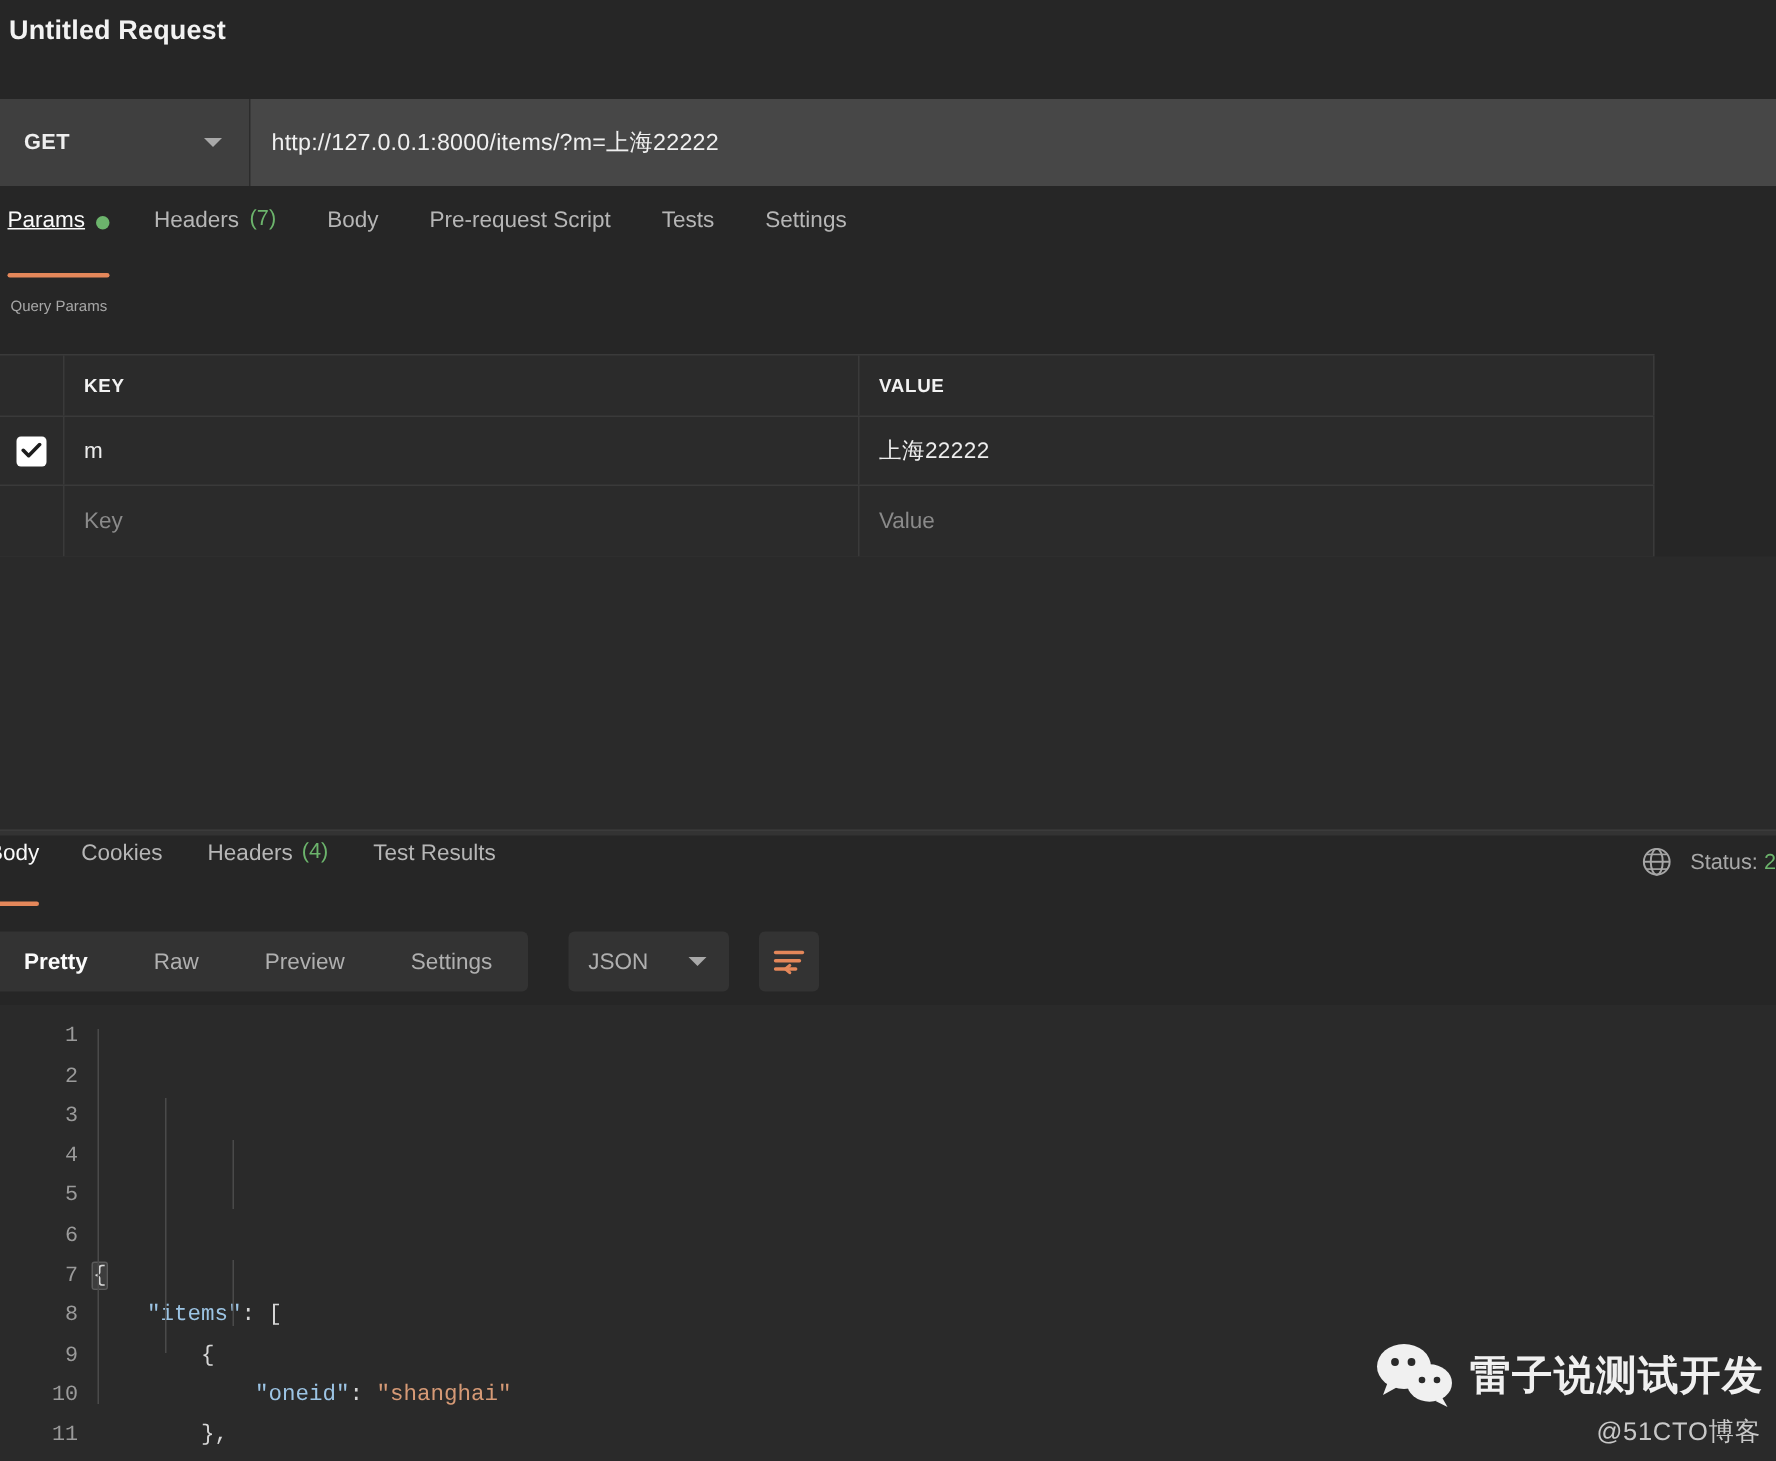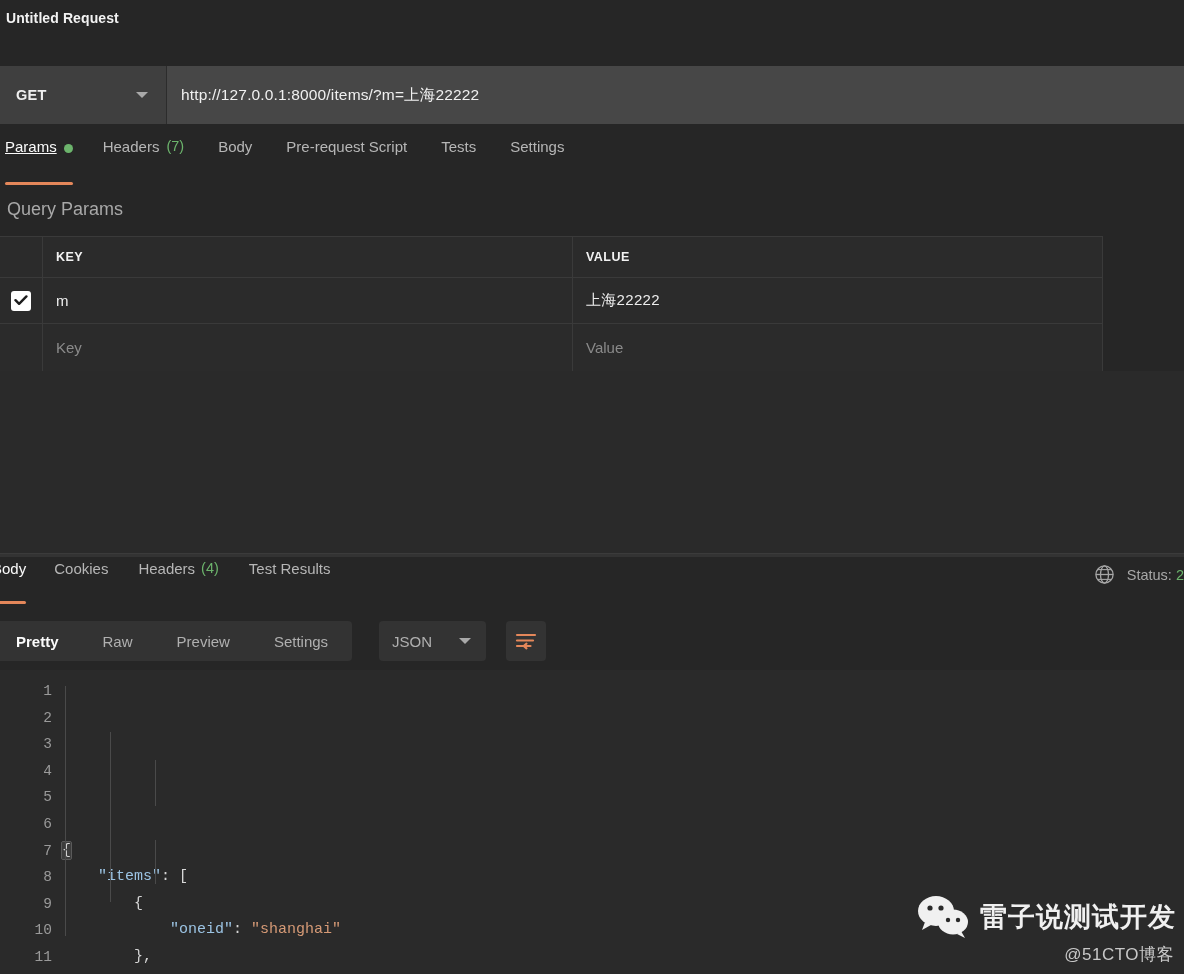--- a/index.html
+++ b/index.html
@@ -26,21 +26,21 @@
     position: absolute;
     left: 0; top: 0;
     width: 1184px; height: 65px;
     background: #262626;
     display: flex;
     align-items: flex-start;
   }
   .request-title {
     margin-left: 6px;
     margin-top: 10px;
-    font-size: 14px;
+    font-size: 18px;
     font-weight: bold;
     color: #f2f2f2;
     letter-spacing: 0.1px;
   }
 
   
   .url-bar {
     position: absolute;
     left: 0; top: 66px;
     width: 1184px; height: 58px;
@@ -122,21 +122,21 @@
   }
   .count-badge {
     color: #6cb46c;
     font-size: 14.5px;
   }
 
   
   .query-params-label {
     position: absolute;
     left: 7px; top: 199px;
-    font-size: 18px;
+    font-size: 10px;
     color: #a8a8a8;
   }
 
   
   .params-table {
     position: absolute;
     left: 0; top: 236px;
     width: 1103px;
   }
   .ptr {

